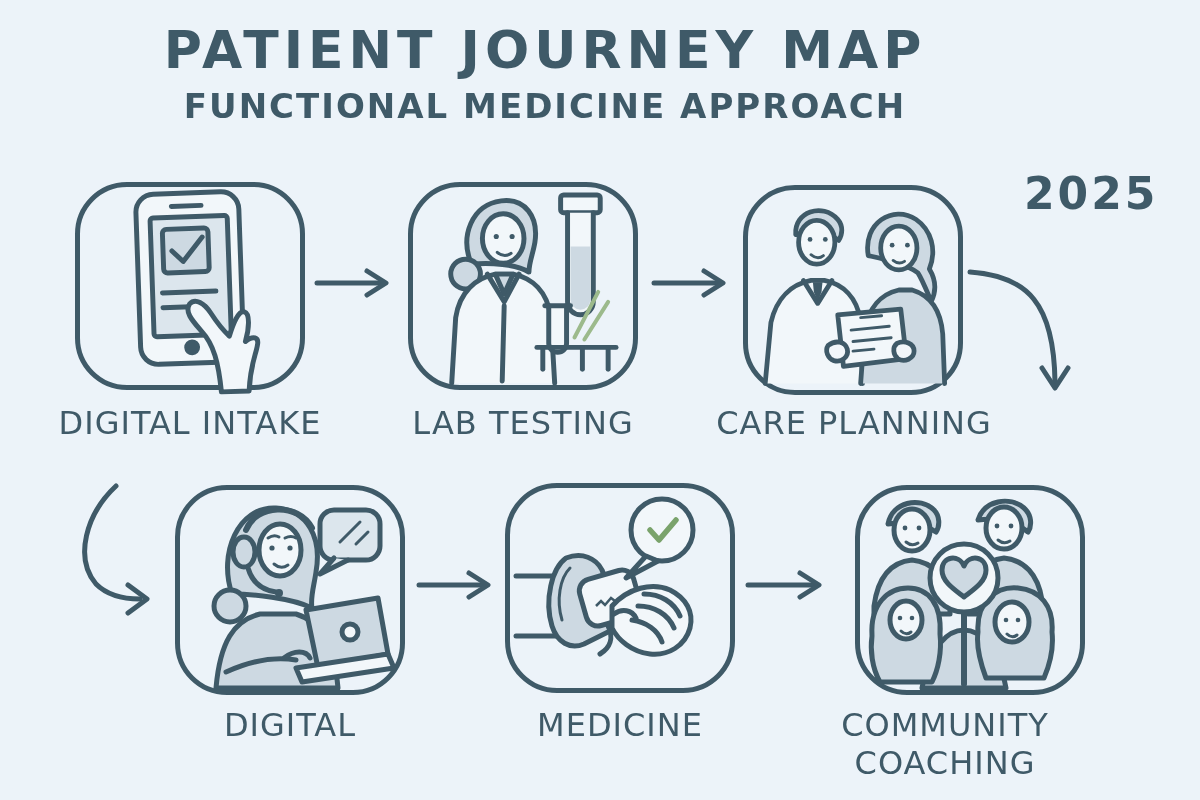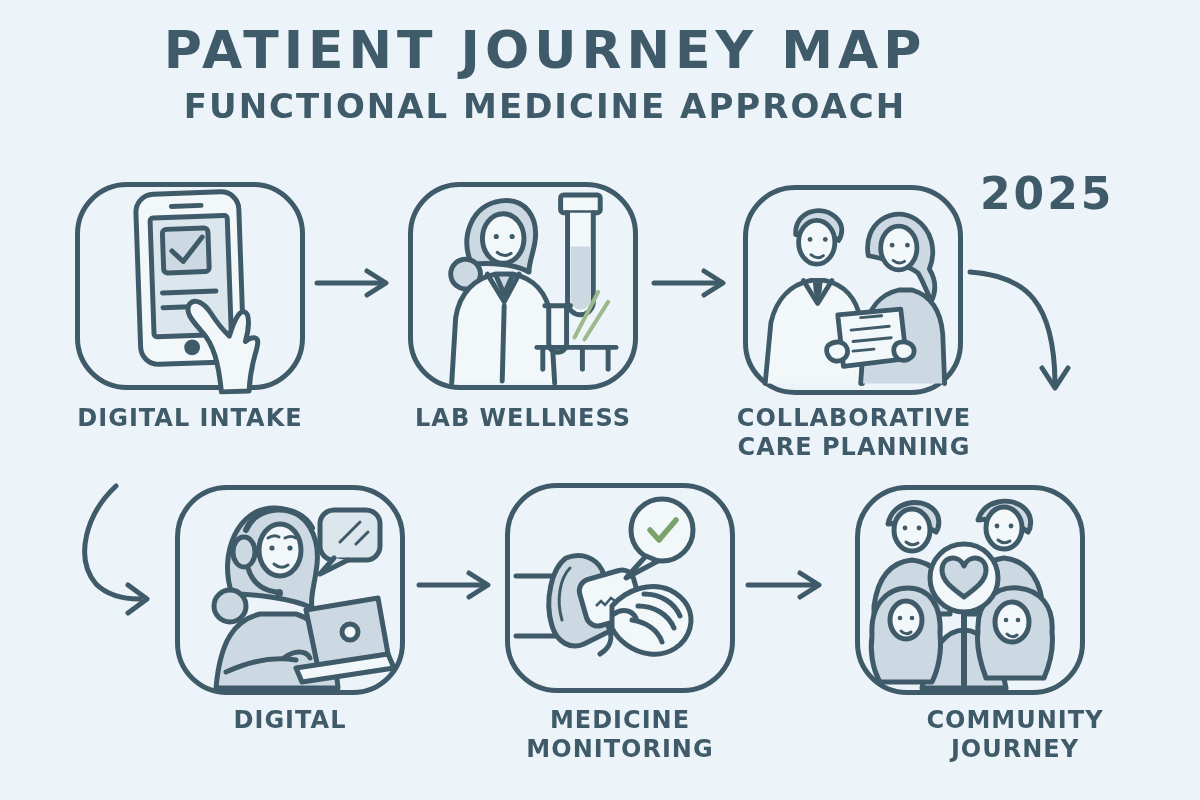--- a/index.html
+++ b/index.html
@@ -4,24 +4,24 @@
 <style>
   :root{
     --background:#ecf3f9; --ink:#3f5a68; --shade:#cdd9e2; --light:#f2f7fa; --green:#7aa36b;
   }
   html,body{margin:0;padding:0;}
   body{background:var(--background);font-family:"DejaVu Sans",sans-serif;}
   #canvas{position:relative;width:1200px;height:792px;background:var(--background);overflow:hidden;color:var(--ink);border-radius:26px;}
   .hdr{position:absolute;left:0;top:20px;width:1090px;text-align:center;}
   .hdr h1{margin:0;font-size:52px;font-weight:bold;letter-spacing:5px;color:var(--ink);}
   .hdr h2{margin:6px 0 0 0;font-size:34px;font-weight:bold;letter-spacing:2px;color:var(--ink);text-align:center;}
-  .year{position:absolute;left:980px;top:168px;font-size:44px;font-weight:bold;letter-spacing:3px;color:var(--ink);}
+  .year{position:absolute;left:1024px;top:168px;font-size:44px;font-weight:bold;letter-spacing:3px;color:var(--ink);}
   .iconbox{position:absolute;border:5px solid var(--ink);border-radius:52px;box-sizing:border-box;}
   .iconbox svg{position:absolute;left:0;top:0;width:100%;height:100%;overflow:visible;}
-  .step-label{position:absolute;text-align:center;font-size:24px;font-weight:bold;letter-spacing:1px;line-height:1.2;color:var(--ink);}
+  .step-label{position:absolute;text-align:center;font-size:32px;font-weight:normal;letter-spacing:1px;line-height:1.2;color:var(--ink);}
   .step-label span{display:block;}
   .conn{position:absolute;}
   
   .s{stroke:var(--ink);stroke-width:5;fill:none;stroke-linecap:round;stroke-linejoin:round;}
   .s6{stroke-width:6;}
   .thin{stroke-width:3;}
   .f-light{fill:var(--light);}
   .f-shade{fill:var(--shade);}
   .f-mid{fill:#dce6ed;}
   .f-ink{fill:var(--ink);stroke:none;}
@@ -79,21 +79,21 @@
       <path class="s-green4" d="M172,154 L196,116"></path>
       <path class="s f-light" d="M136,120 L136,158 a9,9 0 0 0 18,0 L154,120"></path>
       <line class="s" x1="132" y1="120" x2="158" y2="120"></line>
       <line class="s" x1="124" y1="162" x2="204" y2="162"></line>
       <line class="s" x1="130" y1="162" x2="130" y2="184"></line>
       <line class="s" x1="170" y1="162" x2="170" y2="184"></line>
       <line class="s" x1="196" y1="162" x2="196" y2="184"></line>
     </svg>
   </div>
   <div class="step-label" style="left:378px;top:404px;width:290px;">
-    <span>LAB WELLNESS</span>
+    <span>LAB TESTING</span>
     <span></span>
   </div>
 
   <div class="iconbox" style="left:743px;top:185px;width:220px;height:210px;">
     <svg viewBox="0 0 220 200">
 
       <path class="s f-shade" d="M50,42 C48,18 78,8 94,26 C100,33 99,42 95,48 C82,38 64,38 50,42 Z"></path>
       <ellipse class="s f-light" cx="72" cy="50" rx="19" ry="23"></ellipse>
       <circle class="f-ink" cx="65" cy="47" r="2.5"></circle>
       <circle class="f-ink" cx="81" cy="47" r="2.5"></circle>
@@ -112,21 +112,20 @@
       <path class="s f-light" d="M94,126 L160,120 L166,172 L100,180 Z"></path>
       <line class="s thin" x1="118" y1="129" x2="140" y2="127"></line>
       <line class="s thin" x1="108" y1="142" x2="148" y2="138"></line>
       <line class="s thin" x1="110" y1="154" x2="150" y2="150"></line>
       <line class="s thin" x1="110" y1="164" x2="132" y2="162"></line>
       <path class="s f-light" d="M84,158 C92,152 102,154 104,162 C106,170 98,176 90,174 C84,172 80,164 84,158 Z"></path>
       <path class="s f-light" d="M156,156 C164,152 174,156 174,164 C174,172 164,176 157,172 C152,168 151,160 156,156 Z"></path>
     </svg>
   </div>
   <div class="step-label" style="left:713px;top:404px;width:282px;">
-    <span>COLLABORATIVE</span>
     <span>CARE PLANNING</span>
   </div>
 
   <div class="iconbox" style="left:175px;top:485px;width:230px;height:210px;">
     <svg viewBox="0 0 220 200">
       <path class="s f-shade" d="M52,104 C38,64 58,16 96,18 C128,20 142,48 136,82 C134,96 130,108 132,118 C112,108 72,104 52,104 Z"></path>
       <circle class="s f-shade" cx="50" cy="116" r="16"></circle>
       <ellipse class="s f-light" cx="100" cy="60" rx="21" ry="26"></ellipse>
       <circle class="f-ink" cx="92" cy="58" r="2.6"></circle>
       <circle class="f-ink" cx="110" cy="58" r="2.6"></circle>
@@ -171,21 +170,20 @@
       <path class="s" d="M122,132 C136,134 148,142 152,154"></path>
       <path class="s" d="M104,126 C112,120 122,122 126,130"></path>
 
       <circle class="s f-light" cx="152" cy="42" r="31"></circle>
       <path class="s f-light" d="M136,68 L116,90 L148,73 Z"></path>
       <path class="s-green" d="M140,42 l9,10 l17,-20"></path>
     </svg>
   </div>
   <div class="step-label" style="left:475px;top:706px;width:290px;">
     <span>MEDICINE</span>
-    <span>MONITORING</span>
   </div>
 
   <div class="iconbox" style="left:855px;top:485px;width:230px;height:210px;">
     <svg viewBox="0 0 220 200">
 
       <path class="s f-shade" d="M28,34 C32,12 60,6 74,20 C80,26 80,36 76,42 C62,32 44,32 28,34 Z"></path>
       <ellipse class="s f-light" cx="52" cy="40" rx="18" ry="21"></ellipse>
       <circle class="f-ink" cx="45" cy="38" r="2.4"></circle>
       <circle class="f-ink" cx="59" cy="38" r="2.4"></circle>
       <path class="s thin" d="M46,52 q6,5 12,1"></path>
@@ -210,23 +208,23 @@
       <ellipse class="s f-light" cx="152" cy="132" rx="17" ry="20"></ellipse>
       <circle class="f-ink" cx="146" cy="130" r="2.3"></circle>
       <circle class="f-ink" cx="158" cy="130" r="2.3"></circle>
       <path class="s thin" d="M147,144 q5,5 10,1"></path>
 
       <line class="s s6" x1="104" y1="122" x2="104" y2="194"></line>
       <circle class="s f-light" cx="104" cy="88" r="34"></circle>
       <path class="s f-shade" d="M104,76 C99,64 82,66 82,80 C82,92 95,100 104,107 C113,100 126,92 126,80 C126,66 109,64 104,76 Z"></path>
     </svg>
   </div>
-  <div class="step-label" style="left:870px;top:706px;width:290px;">
+  <div class="step-label" style="left:800px;top:706px;width:290px;">
     <span>COMMUNITY</span>
-    <span>JOURNEY</span>
+    <span>COACHING</span>
   </div>
 
   <svg class="conn" style="left:313px;top:267px;width:90px;height:32px;" viewBox="0 0 90 32">
     <path class="s" d="M4,16 L68,16"></path>
       <path class="s" d="M54,4 L73,16 L54,28"></path>
   </svg>
   <svg class="conn" style="left:650px;top:267px;width:90px;height:32px;" viewBox="0 0 90 32">
     <path class="s" d="M4,16 L68,16"></path>
       <path class="s" d="M54,4 L73,16 L54,28"></path>
   </svg>

